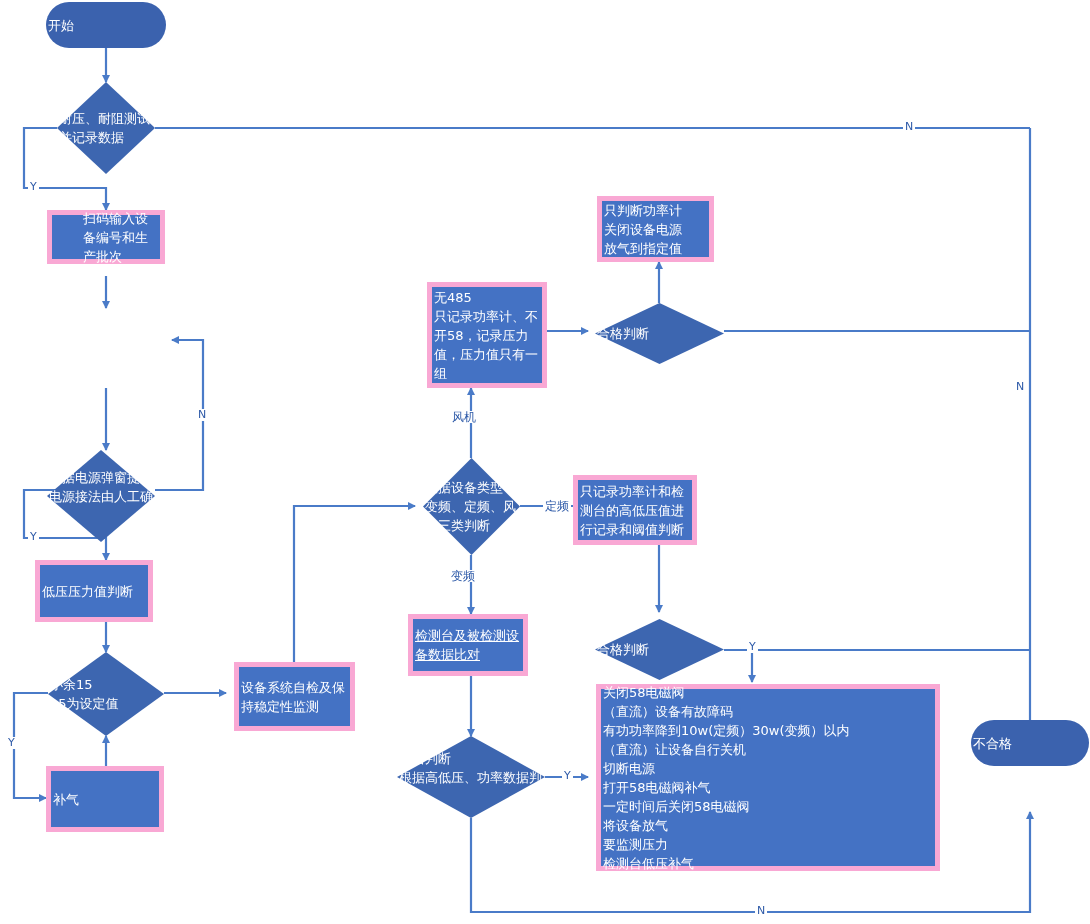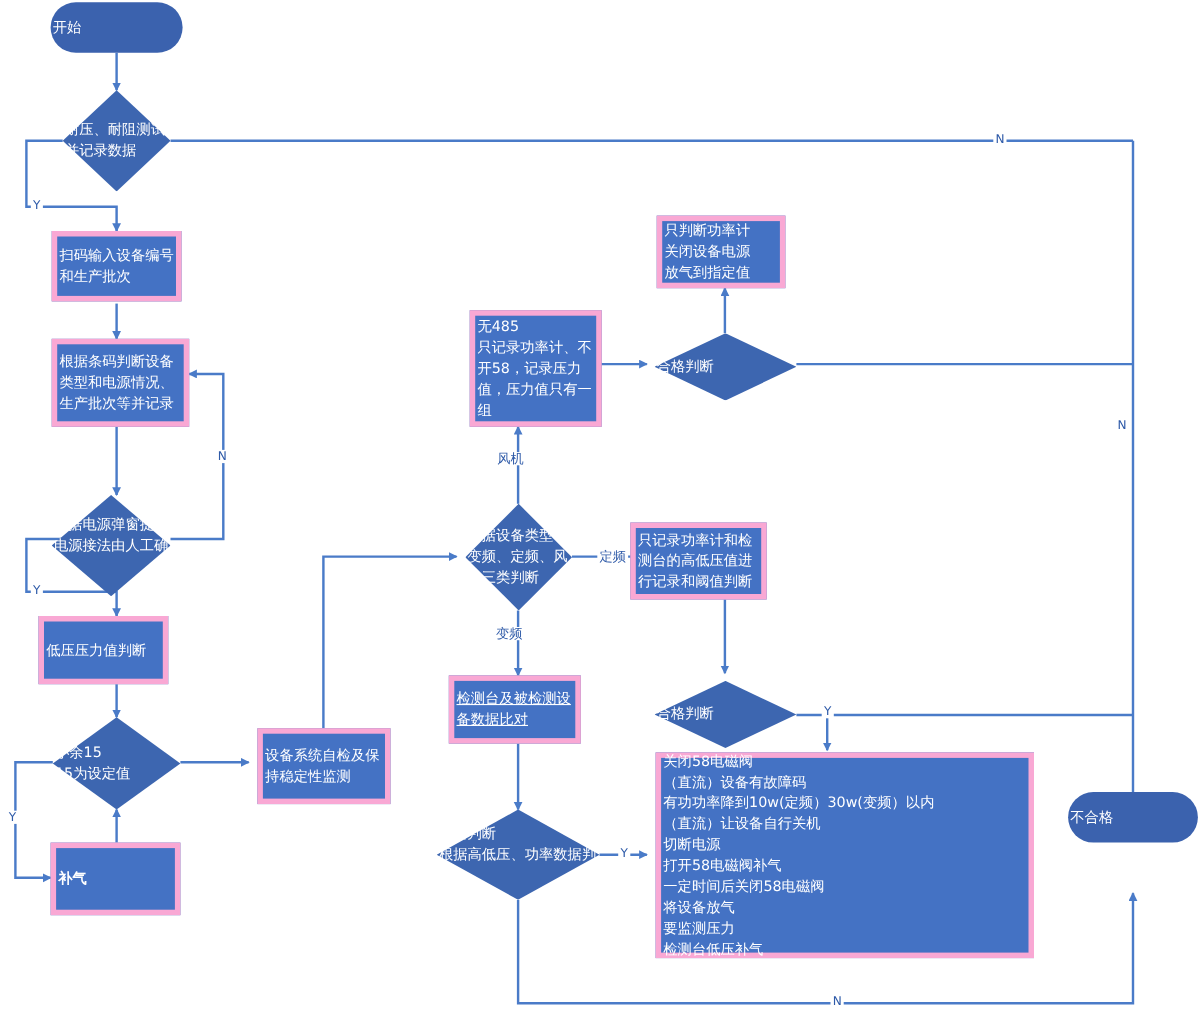--- a/index.html
+++ b/index.html
@@ -88,44 +88,41 @@
 
   <div class="node term" style="left:46px;top:2px;width:120px;height:46px;">
     <span class="txt">开始</span>
   </div>
 
   <div class="node diamond" style="left:57px;top:82px;width:98px;height:92px;">
     <div class="dshape"></div>
     <span class="txt">耐压、耐阻测试并记录数据</span>
   </div>
 
-  <div class="node rect" style="left:47px;top:210px;width:118px;height:64px;">
+  <div class="node rect" style="left:47px;top:210px;width:118px;height:54px;padding-left:29px;">
     <span class="txt">扫码输入设备编号和生产批次</span>
   </div>
 
-  <div class="node rect" style="left:47px;top:308px;width:125px;height:80px;">
-    <span class="txt">根据条码判断设备类型和电源情况、生产批次等并记录</span>
-  </div>
 
   <div class="node diamond ovf" style="left:47px;top:450px;width:108px;height:92px;">
     <div class="dshape"></div>
     <span class="txt">根据电源弹窗提示电源接法由人工确认</span>
   </div>
 
   <div class="node rect" style="left:35px;top:560px;width:118px;height:62px;">
     <span class="txt">低压压力值判断</span>
   </div>
 
   <div class="node diamond" style="left:48px;top:652px;width:116px;height:84px;">
     <div class="dshape"></div>
     <span class="txt">小余15
 15为设定值</span>
   </div>
 
-  <div class="node rect" style="left:46px;top:766px;width:118px;height:66px;font-weight:bold;">
+  <div class="node rect" style="left:46px;top:766px;width:118px;height:66px;">
     <span class="txt">补气</span>
   </div>
 
   <div class="node rect" style="left:234px;top:662px;width:121px;height:69px;">
     <span class="txt">设备系统自检及保持稳定性监测</span>
   </div>
 
   <div class="node diamond ovf" style="left:423px;top:458px;width:97px;height:97px;">
     <div class="dshape"></div>
     <span class="txt">根据设备类型：变频、定频、风机三类判断</span>

